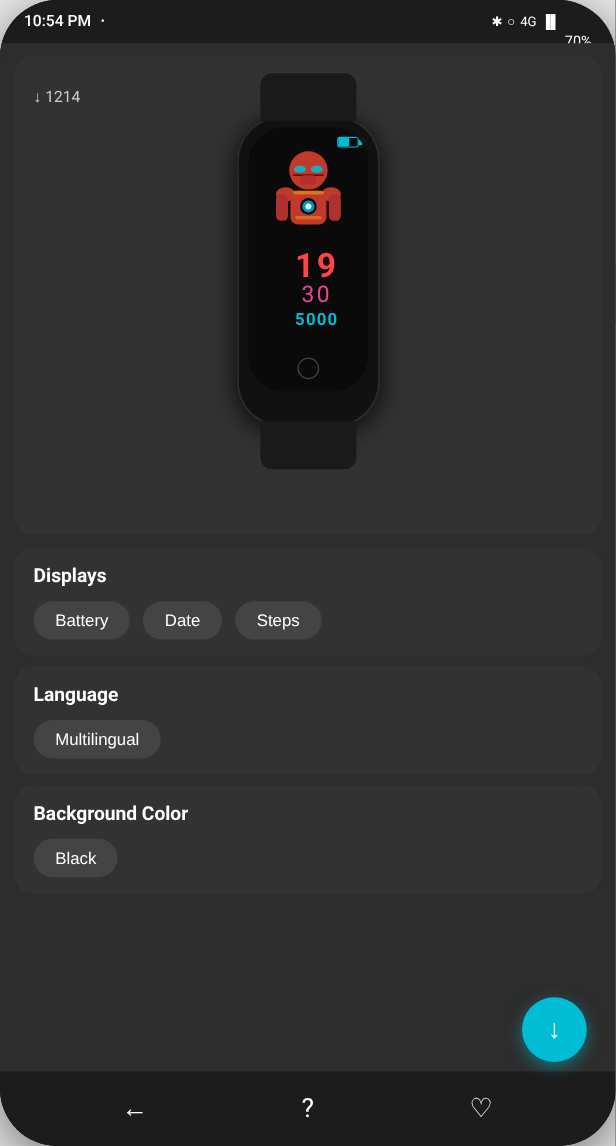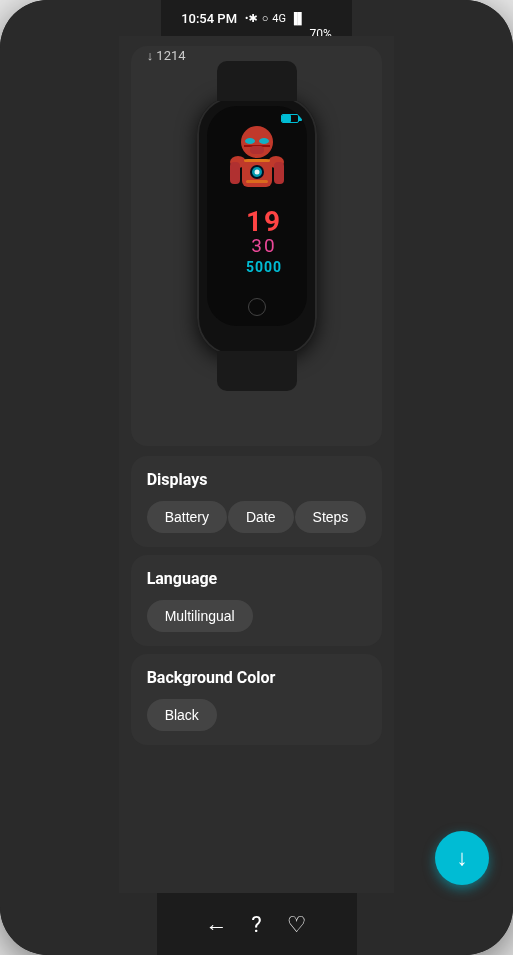--- a/index.html
+++ b/index.html
@@ -27,21 +27,20 @@
       position: absolute;
       top: 0;
       left: 0;
       right: 0;
       bottom: 0;
       background: #2a2a2a;
       border-radius: 44px;
       overflow: hidden;
       display: flex;
       flex-direction: column;
-      align-items: center;
     }
 
     
     .status-bar {
       background: #1c1c1c;
       height: 36px;
       display: flex;
       align-items: center;
       justify-content: space-between;
       padding: 0 20px;
@@ -89,21 +88,21 @@
       padding: 20px;
       display: flex;
       flex-direction: column;
       align-items: center;
       min-height: 400px;
       position: relative;
     }
 
     .download-count {
       position: absolute;
-      top: 2px;
+      top: 27px;
       left: 16px;
       color: #cccccc;
       font-size: 13px;
       display: flex;
       align-items: center;
       gap: 4px;
     }
 
     
     .mi-band {
@@ -250,21 +249,21 @@
     .section-title {
       color: #ffffff;
       font-size: 16px;
       font-weight: 700;
       margin-bottom: 12px;
     }
 
     .chips-row {
       display: flex;
       flex-direction: row;
-      gap: 1px;
+      gap: 11px;
       flex-wrap: wrap;
     }
 
     .chip {
       background: #444444;
       color: #ffffff;
       font-size: 14px;
       padding: 8px 18px;
       border-radius: 20px;
       cursor: pointer;

